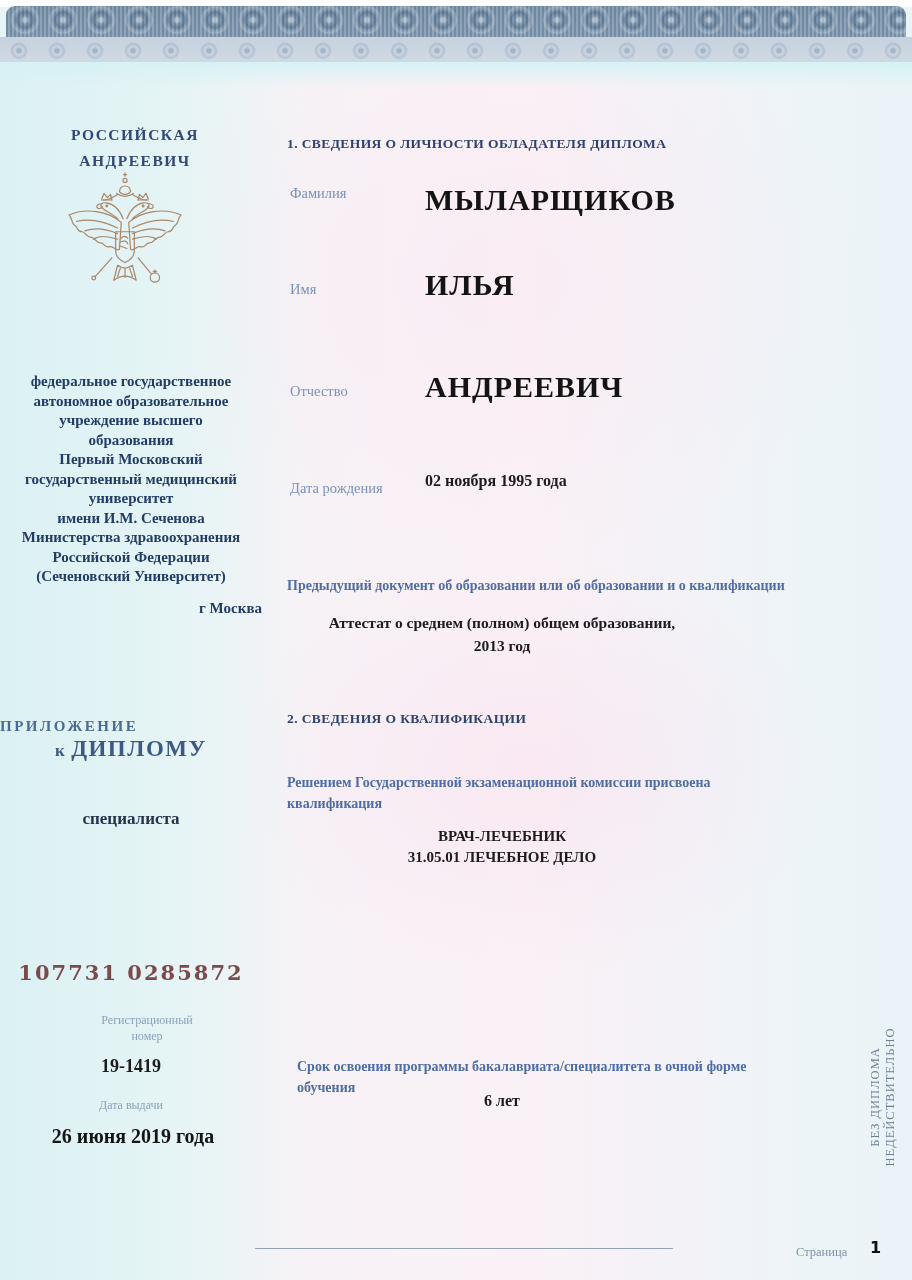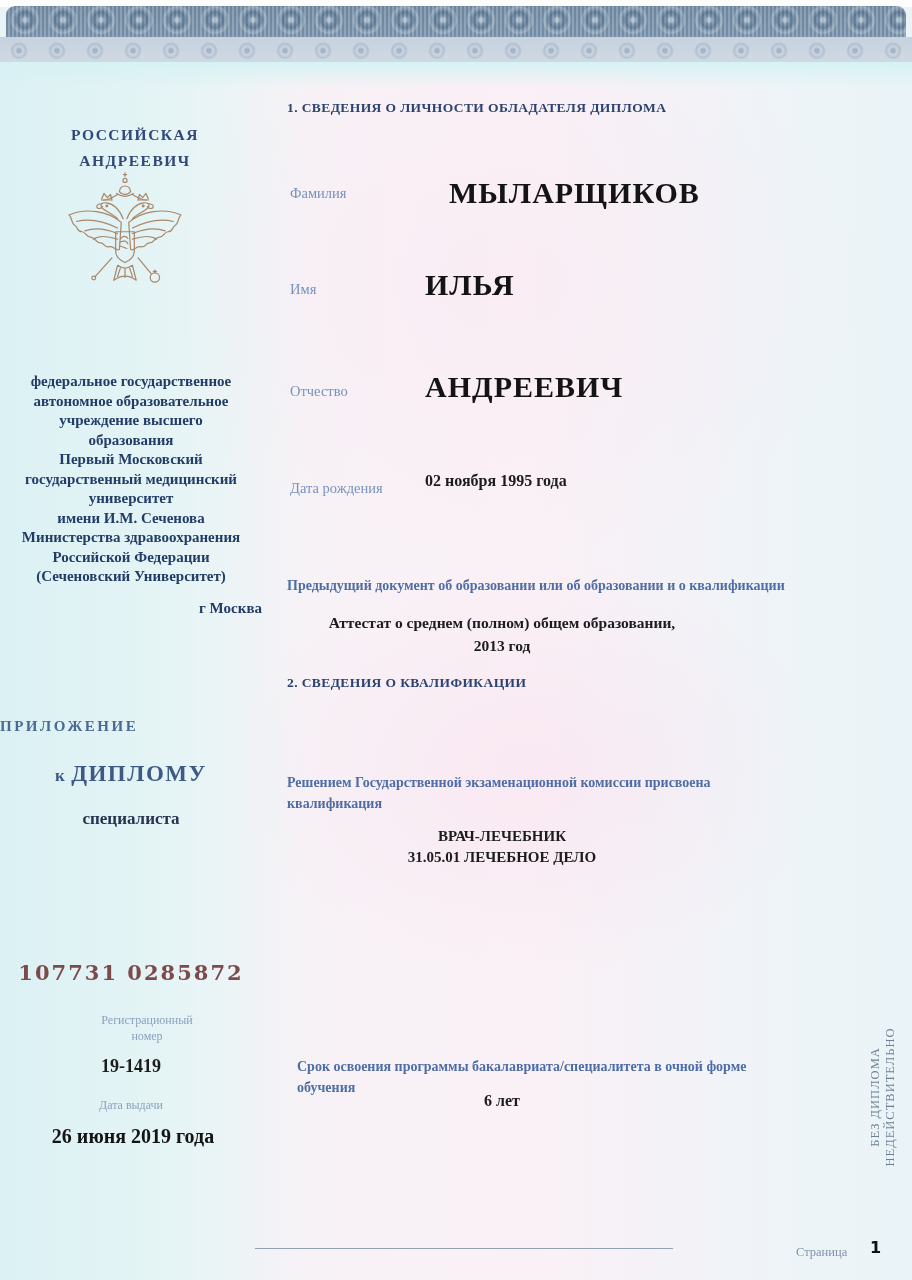--- a/index.html
+++ b/index.html
@@ -34,49 +34,49 @@
     position:absolute;top:62px;left:0;right:0;height:26px;
     background:linear-gradient(#d6f2f4,rgba(214,242,244,0));
   }
   .left-tint{
     position:absolute;top:62px;left:0;bottom:0;width:300px;
     background:linear-gradient(90deg,rgba(216,240,243,0.75),rgba(216,240,243,0));
   }
   
   .abs{position:absolute;}
   .pre{white-space:pre-line;}
-  .navy-title{color:#2c4270;font-weight:700;font-size:13.5px;letter-spacing:0.4px;}
+  .navy-title{color:#2c4270;font-weight:700;font-size:13.5px;letter-spacing:0.4px;margin-top:36px;}
   .blue-label{color:#7792bd;font-size:14.5px;}
   .section-blue{color:#4e6da6;font-weight:600;font-size:14px;line-height:1.5;}
   .big-name{color:#141414;font-weight:700;font-size:30px;letter-spacing:1px;}
   .black-val{color:#1c1c1c;font-weight:700;}
   
   .country{top:122px;left:10px;width:250px;text-align:center;color:#31487a;font-weight:700;
     font-size:15.5px;letter-spacing:1.5px;line-height:1.65;}
   .eagle{top:172px;left:57px;width:136px;height:140px;}
   .university{top:372px;left:0px;width:262px;text-align:center;color:#223c68;font-weight:600;
     font-size:15px;line-height:19.5px;}
   .city{top:600px;left:0px;width:262px;text-align:right;color:#223c68;font-weight:600;font-size:15px;}
   .annex-title{top:718px;left:0px;width:262px;color:#4a6a96;font-weight:700;
     font-size:15px;letter-spacing:2.5px;}
-  .annex-word-row{top:736px;left:0px;width:262px;text-align:center;color:#3d5a86;font-weight:600;margin-top:25px;}
+  .annex-word-row{top:736px;left:0px;width:262px;text-align:center;color:#3d5a86;font-weight:600;}
   .annex-word-row .k{font-size:17px;letter-spacing:1px;}
   .annex-word-row .d{font-size:23px;letter-spacing:1.5px;}
   .annex-subtype{top:785px;left:0px;width:262px;text-align:center;color:#24324e;font-weight:700;font-size:17px;margin-top:24px;}
   .serial{top:960px;left:0px;width:262px;text-align:center;color:#7d4a4c;font-weight:600;
     font-family:"DejaVu Serif",serif;font-size:21px;letter-spacing:2px;}
   .reg-label{top:1012px;left:16px;width:262px;text-align:center;color:#8ba0bf;font-size:12px;line-height:16px;}
   .reg-number{top:1056px;left:0px;width:262px;text-align:center;color:#1c1c1c;font-weight:600;font-size:18px;}
   .issue-label{top:1098px;left:0px;width:262px;text-align:center;color:#8ba0bf;font-size:12px;}
   .issue-date{top:1125px;left:2px;width:262px;text-align:center;color:#141414;font-weight:700;font-size:20px;}
   
   .sec1{top:100px;left:287px;width:580px;}
   .sec2{top:675px;left:287px;width:580px;}
   .lbl-surname{top:185px;left:290px;}
-  .val-surname{top:176px;left:425px;margin-left:24px;}
+  .val-surname{top:183px;left:425px;}
   .lbl-name{top:281px;left:290px;}
   .val-name{top:268px;left:425px;}
   .lbl-patronymic{top:383px;left:290px;}
   .val-patronymic{top:370px;left:425px;}
   .lbl-birth{top:480px;left:290px;}
   .val-birth{top:472px;left:425px;font-size:16px;}
   .prev-doc-label{top:575px;left:287px;width:590px;}
   .prev-doc-val{top:602px;left:287px;width:430px;text-align:center;font-size:15.5px;line-height:23px;margin-top:9px;}
   .decision{top:772px;left:287px;width:575px;}
   .awarded{top:826px;left:287px;width:430px;text-align:center;font-size:15px;line-height:21px;}

